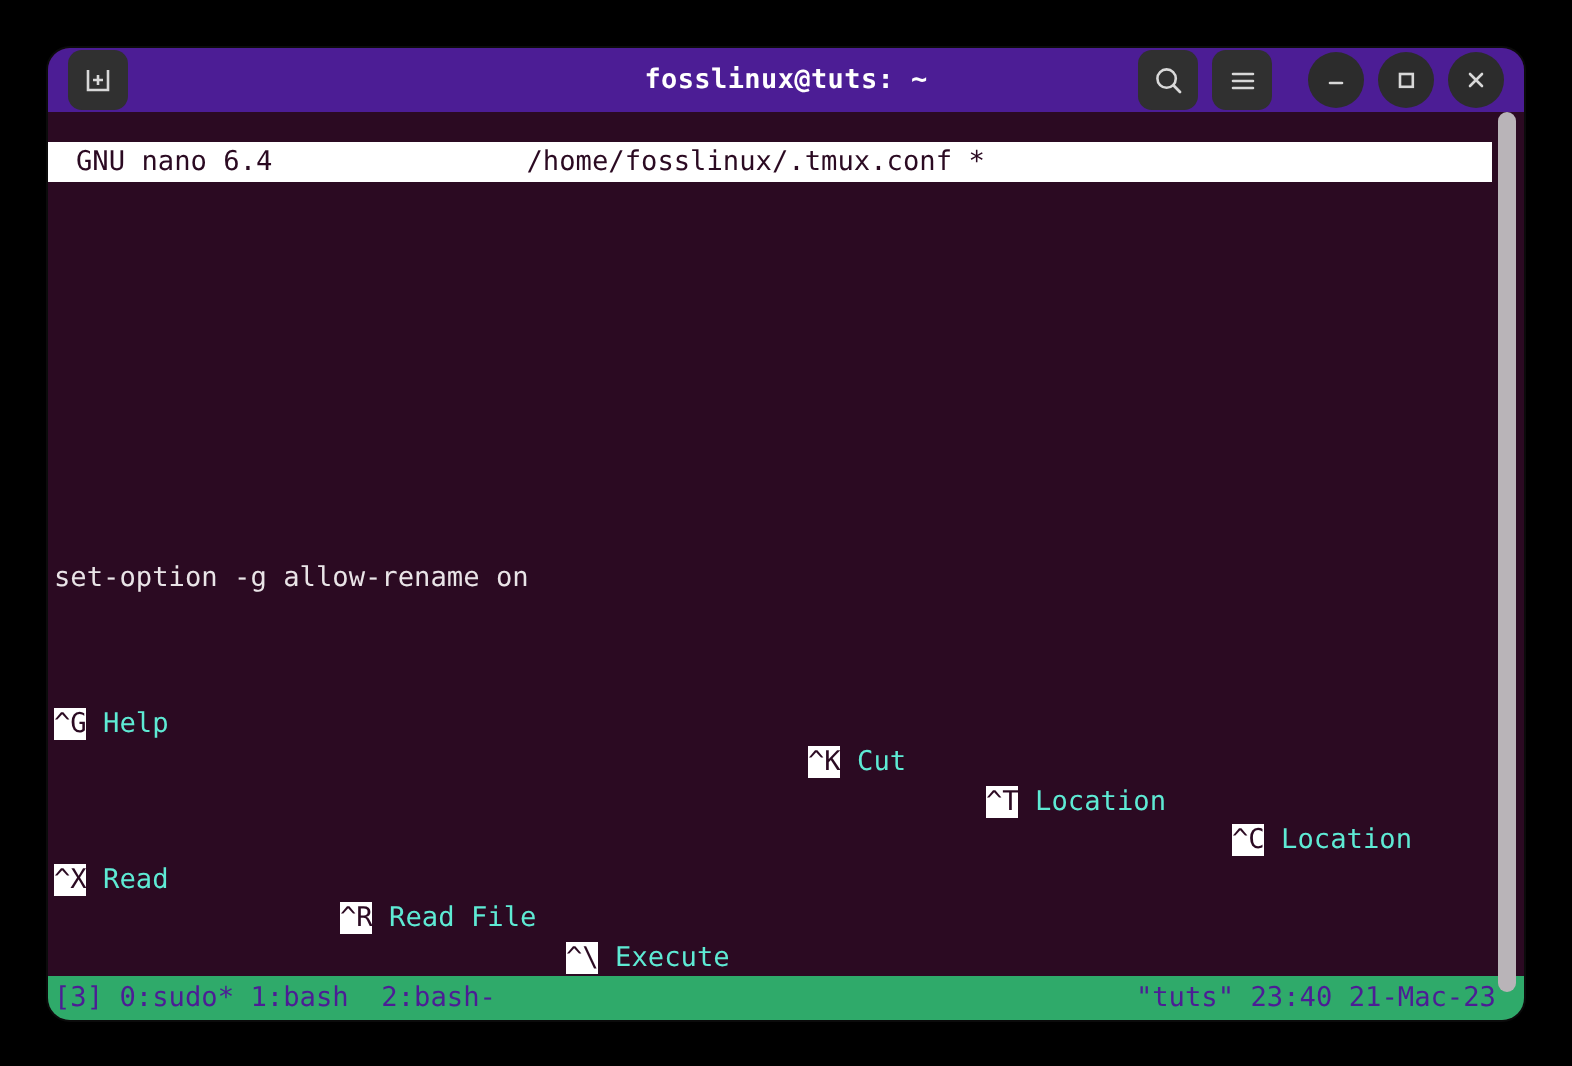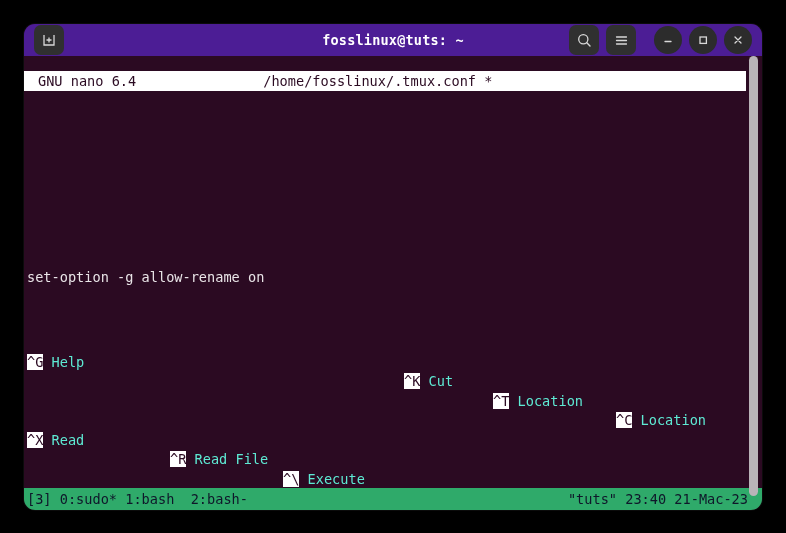--- a/index.html
+++ b/index.html
@@ -107,21 +107,21 @@
     white-space: pre;
     font-size: 13.6px;
     line-height: 20px;
     padding-left: 14px;
     box-sizing: border-box;
   }
 
   .content-line {
     position: absolute;
     left: 3px;
-    top: 197px;
+    top: 209px;
     color: #e9e4e7;
   }
 
   
   .shortcuts {
     position: absolute;
     left: 0;
     bottom: 22px;
     width: 722px;
   }
@@ -144,21 +144,21 @@
   }
 
   
   .tmux-status {
     position: absolute;
     left: 0;
     bottom: 0;
     width: 738px;
     height: 22px;
     background: #2faa6a;
-    color: #0f172a;
+    color: #4c1d95;
     font-size: 13.6px;
     line-height: 22px;
     white-space: pre;
     display: flex;
     align-items: center;
     box-sizing: border-box;
     padding: 0 2px 0 3px;
   }
   .tmux-left { flex: 0 0 auto; }
   .tmux-right { margin-left: auto; padding-right: 12px; }

